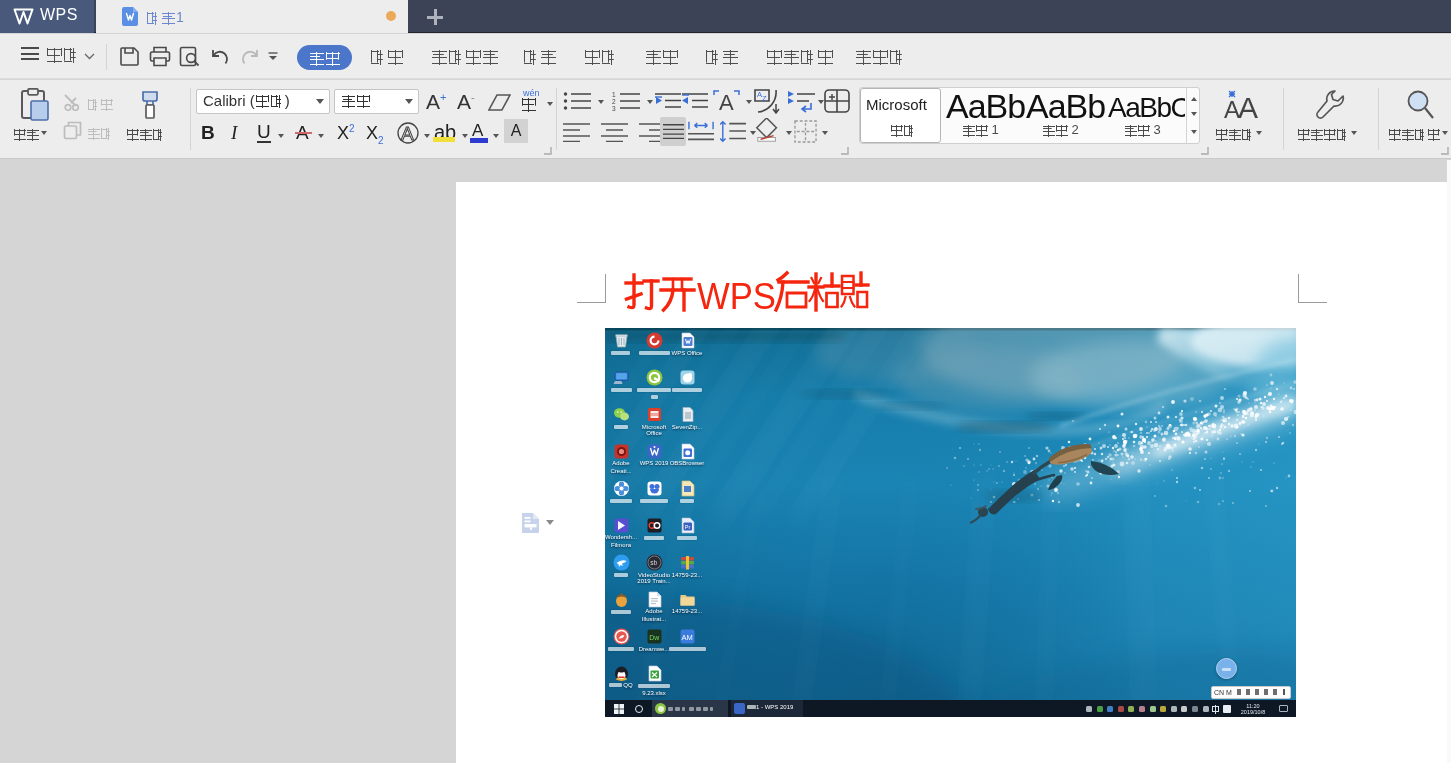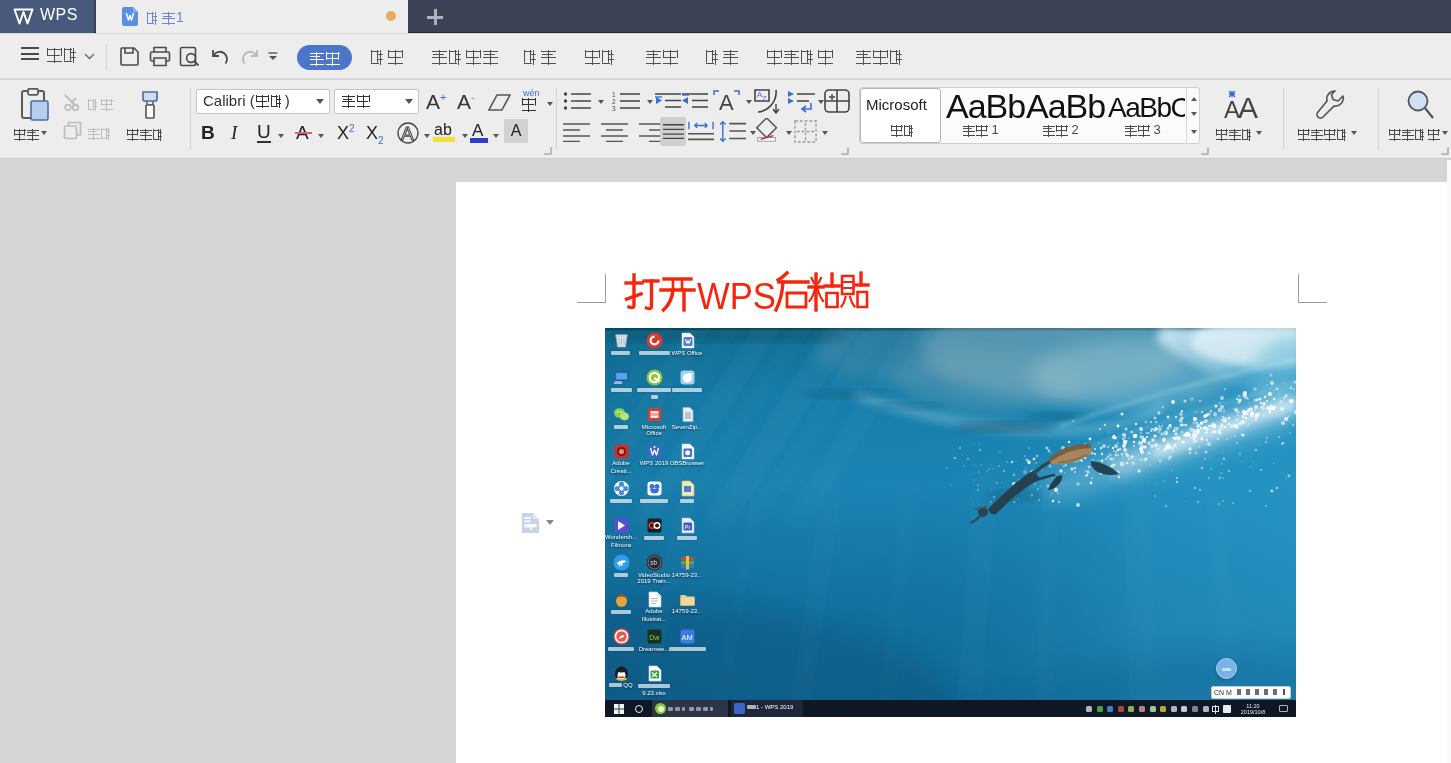--- a/index.html
+++ b/index.html
@@ -177,21 +177,21 @@
   <b class="dn abs" style="left:276px;top:54px"></b>
   <span class="abs" style="left:296px;top:42px;font-size:19px;color:#222">A<i style="position:absolute;left:-1px;top:10px;width:17px;height:1.8px;background:#d06a6a"></i></span>
   <b class="dn abs" style="left:316px;top:54px"></b>
   <span class="abs" style="left:337px;top:43px;font-size:18px;color:#222">X<sup style="font-size:10px;color:#3a6fd8">2</sup></span>
   <span class="abs" style="left:366px;top:43px;font-size:18px;color:#222">X<sub style="font-size:10px;color:#3a6fd8">2</sub></span>
   <svg class="abs" style="left:396px;top:42px" width="24" height="22" viewBox="0 0 24 22">
       <text x="5" y="18" font-size="19" fill="none" stroke="#444" stroke-width="1">A</text>
       <circle cx="12" cy="11" r="10" fill="none" stroke="#444" stroke-width="1.3"></circle>
     </svg>
   <b class="dn abs" style="left:422px;top:54px"></b>
-  <span class="abs" style="left:434px;top:41px;font-size:16px;color:#222">ab<i style="position:absolute;left:-1px;top:16px;width:22px;height:5px;background:#f2e03a;font-style:normal"></i></span>
+  <span class="abs" style="left:434px;top:41px;font-size:20px;color:#222">ab<i style="position:absolute;left:-1px;top:16px;width:22px;height:5px;background:#f2e03a;font-style:normal"></i></span>
   <b class="dn abs" style="left:460px;top:54px"></b>
   <span class="abs" style="left:472px;top:41px;font-size:17px;color:#222">A<i style="position:absolute;left:-2px;top:17px;width:18px;height:4.5px;background:#2d3bd0;font-style:normal"></i></span>
   <b class="dn abs" style="left:491px;top:54px"></b>
   <span class="abs" style="left:504px;top:39px;width:24px;height:24px;background:#d2d2d3;font-size:16px;color:#222;text-align:center;line-height:24px">A</span>
   <div class="vsep" style="left:556px;top:8px;height:62px"></div>
 
   <svg class="abs" style="left:563px;top:11px" width="30" height="20" viewBox="0 0 30 20">
     <circle cx="2.5" cy="3" r="1.7" fill="#444"></circle>
       <circle cx="2.5" cy="10" r="1.7" fill="#444"></circle>
       <circle cx="2.5" cy="17" r="1.7" fill="#444"></circle>

